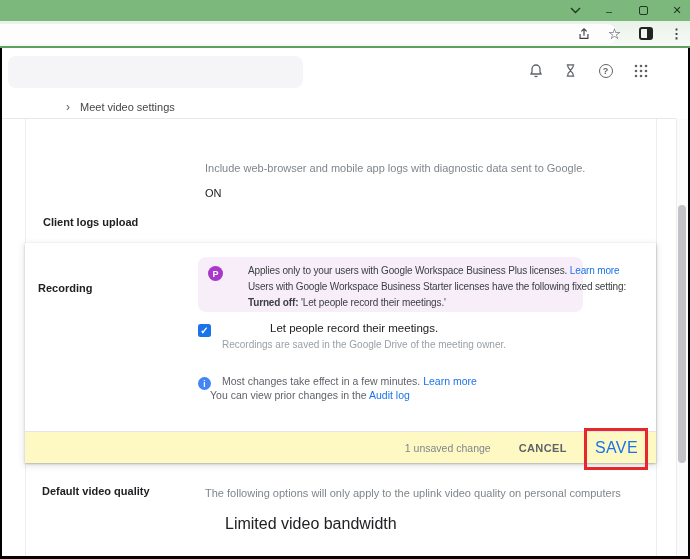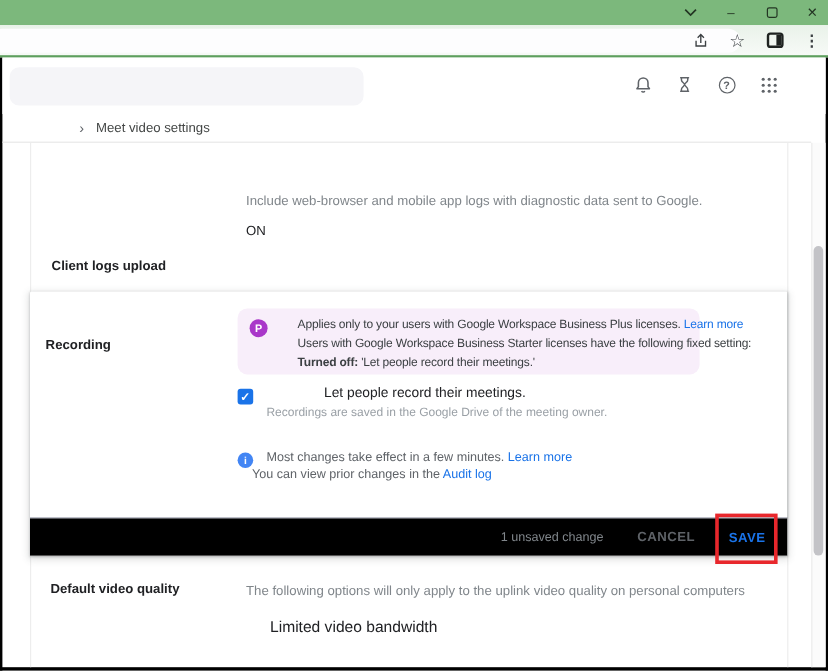--- a/index.html
+++ b/index.html
@@ -36,21 +36,21 @@
   .breadcrumb { left:66px; top:100px; font-size:11px; color:#444746; display:flex; gap:10px; align-items:center; }
   .crumb-chevron { color:#5f6368; font-size:12px; }
   .page-divider { left:2px; top:118px; width:674px; height:1px; background:#e8e8e8; }
   .content-border-l { left:25px; top:119px; width:1px; height:437px; background:#ededed; }
   .content-border-r { left:656px; top:119px; width:1px; height:437px; background:#ededed; }
 
   
   .sec-label { font-size:11px; font-weight:bold; color:#202124; }
   .sec-desc  { font-size:11px; color:#80868b; white-space:nowrap; }
   .sec-value { font-size:11px; color:#202124; font-weight:normal; }
-  .sec-value-plain { font-size:13px; color:#202124;padding-left:20px; }
+  .sec-value-plain { font-size:16px; color:#202124;padding-left:20px; }
 
   
   .card { left:25px; top:243px; width:631px; height:220px; background:#fff; border-radius:1px;
           box-shadow:0 1px 2px rgba(60,64,67,.3), 0 2px 6px 1px rgba(60,64,67,.15); z-index:5; }
   .card .label { position:absolute; left:13px; top:11px;margin-top:28px; }
   .notice { position:absolute; left:173px; top:14px; width:385px; height:55px; background:#f8eefa; border-radius:8px; }
   .notice-badge { position:absolute; left:10px; top:9px; width:15px; height:15px; background:#a937c9; border-radius:50%;
                   color:#fff; font-size:9px; font-weight:bold; display:flex; align-items:center; justify-content:center; }
   .notice-text { position:absolute; left:50px; top:6px; font-size:10px; line-height:16px; color:#3c4043; letter-spacing:-0.15px; white-space:nowrap; }
   .link { color:#1a73e8; cursor:pointer; }
@@ -59,26 +59,26 @@
   .checkbox { position:absolute; left:173px; top:81px; width:13px; height:13px; background:#1a73e8; border-radius:2.5px;
               color:#fff; font-size:10px; font-weight:bold; display:flex; align-items:center; justify-content:center; cursor:pointer; }
   .cb-label { position:absolute; left:197px; top:79px; font-size:11.5px; color:#202124; white-space:nowrap; cursor:pointer;padding-left:48px; }
   .cb-sub   { position:absolute; left:197px; top:96px; font-size:10px; color:#9aa0a6; white-space:nowrap; }
 
   .info-icon { position:absolute; left:173px; top:134px; width:13px; height:13px; background:#4285f4; border-radius:50%;
                color:#fff; font-size:8.5px; font-weight:bold; font-style:normal; display:flex; align-items:center; justify-content:center; }
   .info-l1 { position:absolute; left:197px; top:132px; font-size:10.5px; color:#5f6368; white-space:nowrap; }
   .info-l2 { position:absolute; left:185px; top:146px; font-size:10.5px; color:#5f6368; white-space:nowrap; }
 
-  .actionbar { position:absolute; left:0; bottom:0; width:631px; height:32px; background:#000000; border-top:1px solid #e2e4ef;
+  .actionbar { position:absolute; left:0; bottom:0; width:631px; height:32px; background:#fef9c3; border-top:1px solid #e2e4ef;
                display:flex; align-items:center; justify-content:flex-end; gap:28px; padding-right:18px; }
   .unsaved { font-size:10.5px; color:#80868b; }
   .btn-cancel { font-size:11px; font-weight:bold; letter-spacing:.4px; color:#5f6368; cursor:pointer; }
   .save-wrap { position:relative; display:inline-block; }
-  .btn-save { font-size:11px; font-weight:bold; letter-spacing:.4px; color:#1a73e8; cursor:pointer; }
+  .btn-save { font-size:16px; font-weight:normal; letter-spacing:.4px; color:#1a73e8; cursor:pointer; }
   .red-annotation { position:absolute; left:-11px; top:-11px; right:-10px; bottom:-13px; border:3px solid #e8272c; z-index:10; pointer-events:none; }
 
   
   .scroll-track { left:676px; top:119px; width:12px; height:437px; background:#fbfbfb; border-left:1px solid #ececec; }
   .scroll-thumb { left:678px; top:205px; width:8px; height:258px; background:#c3c3c7; border-radius:4px; cursor:pointer; }
 
   svg { display:block; }
 </style>
 </head>
 <body>

